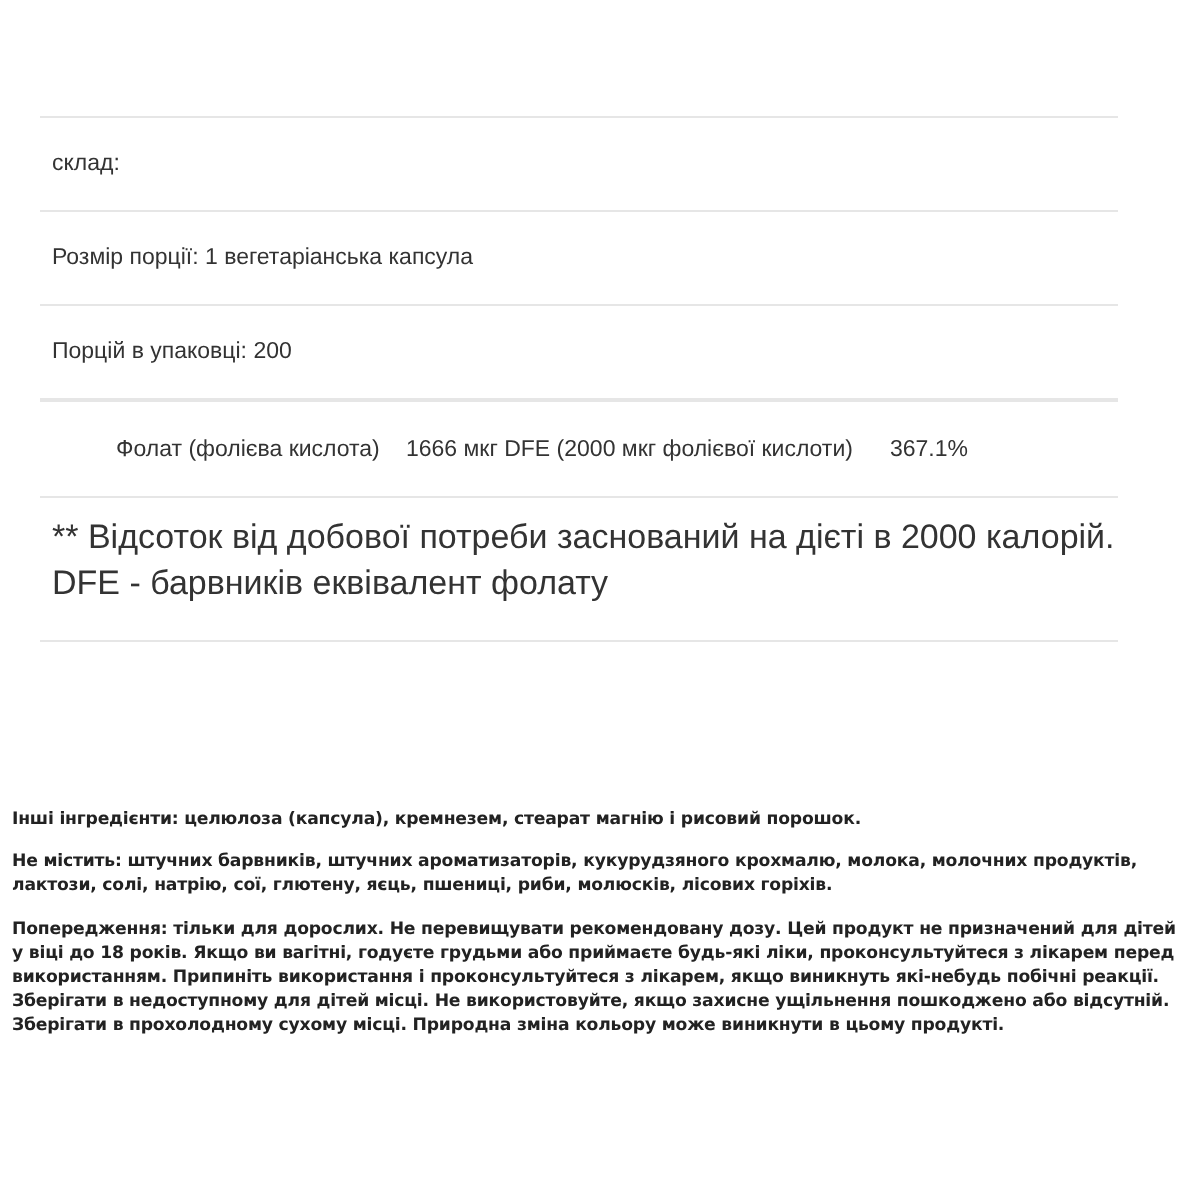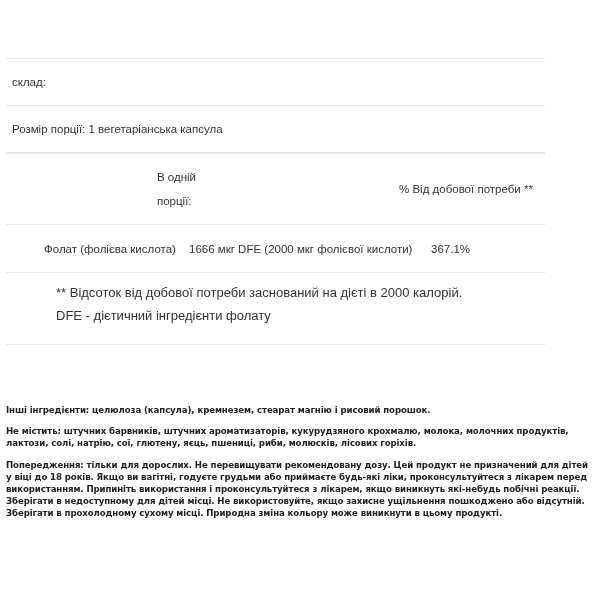--- a/index.html
+++ b/index.html
@@ -1,67 +1,62 @@
 <!DOCTYPE html>
 <html><head>
   <meta charset="utf-8">
   <style>
     * { margin: 0; padding: 0; box-sizing: border-box; }
     html, body { width: 600px; height: 600px; background: #ffffff; overflow: hidden; }
     body { font-family: "Liberation Sans", "DejaVu Sans", sans-serif; color: #333333; position: relative; }
 
-    .facts { position: absolute; left: 6px; top: 58px; width: 539px; font-size: 11.5px; }
+    .facts { position: absolute; left: 20px; top: 58px; width: 539px; font-size: 11.5px; }
     .hr { height: 1px; background: #e6e6e6; width: 100%; }
     .row { display: flex; align-items: center; padding-left: 6px; }
     .row.simple { height: 46px; }
     .row.head { height: 70px; }
     .row.body { height: 47px; margin-left: 32px; }
     .col1 { width: 145px; }
     .col2 { width: 242px; }
     .col3 { flex: 1; }
     .col2 .hline { line-height: 24px; display: block; }
 
     .notes { padding: 8px 0 0 6px; height: 71px; }
-    .notes p { line-height: 23px; font-size: 13px; margin-left: 44px; }
+    .notes p { line-height: 23px; font-size: 17px; }
 
     .bold-block { position: absolute; left: 6px; top: 404px; width: 590px; font-family: "DejaVu Sans", sans-serif; font-weight: bold; font-size: 8.6px; color: #222; line-height: 12.2px; letter-spacing: -0.1px; }
     .bold-block p { margin-bottom: 9px; }
   </style>
 </head>
 <body>
 
 <div class="facts">
   <div class="hr"></div>
   <div class="row simple">
     <span>склад:</span>
   </div>
   <div class="hr"></div>
   <div class="row simple">
     <span>Розмір порції: 1 вегетаріанська капсула</span>
   </div>
   <div class="hr"></div>
+  <div class="row simple">
+    <span>Порцій в упаковці: 200</span>
+  </div>
   <div class="hr"></div>
-  <div class="row head">
-    <span class="col1"></span>
-    <span class="col2">
-      <span class="hline">В одній</span>
-      <span class="hline">порції:</span>
-    </span>
-    <span class="col3">% Від добової потреби **</span>
-  </div>
   <div class="hr"></div>
   <div class="row body">
     <span class="col1">Фолат (фолієва кислота)</span>
     <span class="col2">1666 мкг DFE (2000 мкг фолієвої кислоти)</span>
     <span class="col3">367.1%</span>
   </div>
   <div class="hr"></div>
   <div class="notes">
     <p>** Відсоток від добової потреби заснований на дієті в 2000 калорій.</p>
-    <p>DFE - дієтичний інгредієнти фолату</p>
+    <p>DFE - барвників еквівалент фолату</p>
   </div>
   <div class="hr"></div>
 </div>
 
 <div class="bold-block">
   <p>Інші інгредієнти: целюлоза (капсула), кремнезем, стеарат магнію і рисовий порошок.</p>
   <p>Не містить: штучних барвників, штучних ароматизаторів, кукурудзяного крохмалю, молока, молочних продуктів, лактози, солі, натрію, сої, глютену, яєць, пшениці, риби, молюсків, лісових горіхів.</p>
   <p>Попередження: тільки для дорослих. Не перевищувати рекомендовану дозу. Цей продукт не призначений для дітей у віці до 18 років. Якщо ви вагітні, годуєте грудьми або приймаєте будь-які ліки, проконсультуйтеся з лікарем перед використанням. Припиніть використання і проконсультуйтеся з лікарем, якщо виникнуть які-небудь побічні реакції. Зберігати в недоступному для дітей місці. Не використовуйте, якщо захисне ущільнення пошкоджено або відсутній. Зберігати в прохолодному сухому місці. Природна зміна кольору може виникнути в цьому продукті.</p>
 </div>
 

